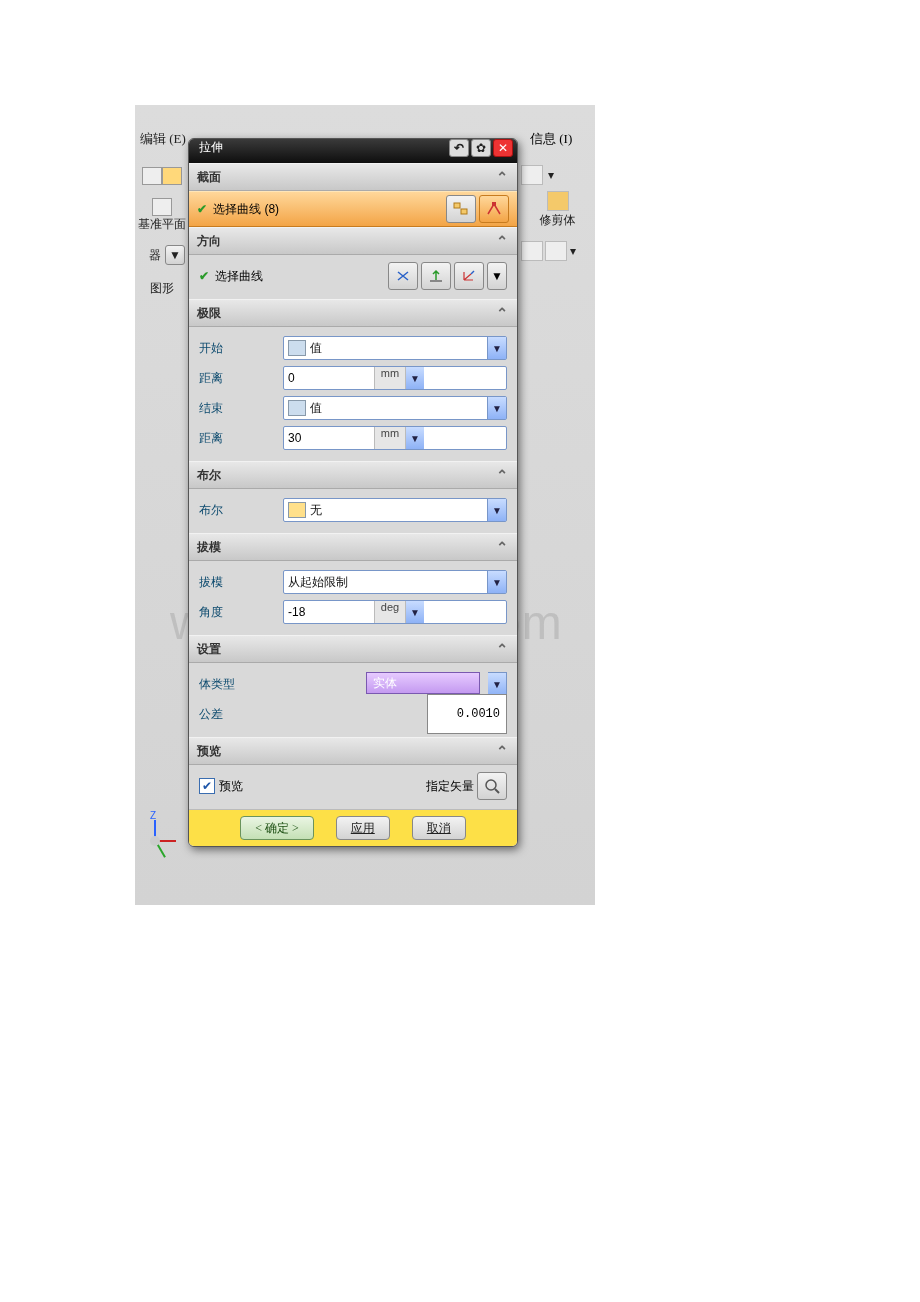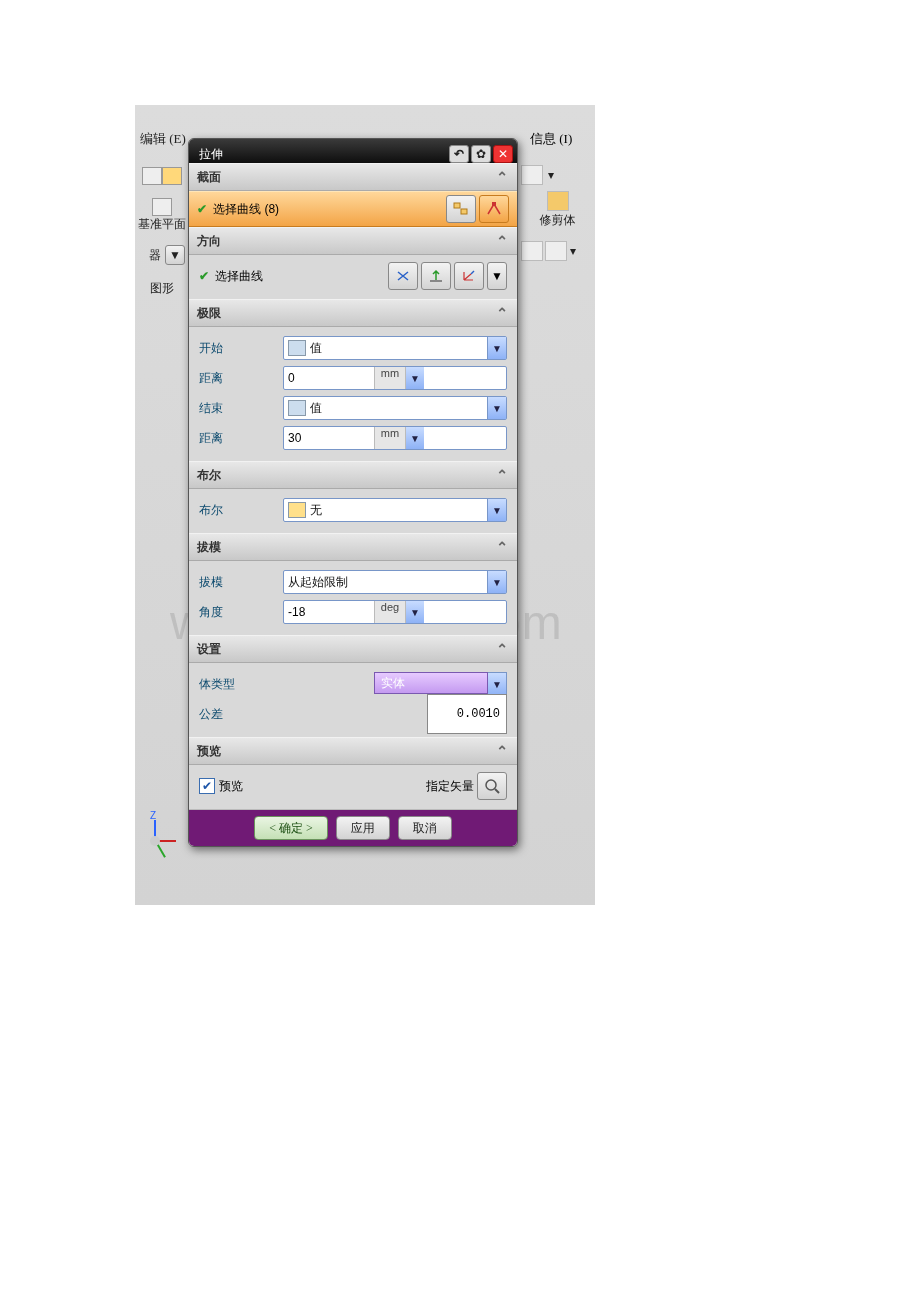--- a/index.html
+++ b/index.html
@@ -40,21 +40,21 @@
   }
 
   
   .dlg {
     position:absolute; left:188px; top:138px; width:328px;
     background:#d9d9d9; border:1px solid #555; box-shadow:2px 3px 8px rgba(0,0,0,.5);
     border-radius:6px; overflow:hidden;
   }
   .dlg-title {
     height:24px; background:linear-gradient(#3a3a3a,#0e0e0e); color:#fff;
-    display:flex; align-items:flex-end; padding:0 4px 0 10px; font:12px "SimSun";
+    display:flex; align-items:flex-start; padding:0 4px 0 10px; font:12px "SimSun";
   }
   .dlg-title .t { flex:1;}
   .dlg-title .bico {
     width:18px; height:16px; margin-left:2px; border-radius:3px;
     display:flex; align-items:center; justify-content:center; font-size:12px; color:#fff;
     background:#ddd; color:#222; border:1px solid #888;
   }
   .dlg-title .undo { font-weight:bold;}
   .dlg-title .gear { }
   .dlg-title .close { background:#e33; color:#fff; border-color:#a11;}
@@ -105,45 +105,45 @@
   .numbox .unit { width:30px; text-align:center; background:#e6e6e6; height:100%;
     border-left:1px solid #bbb; border-right:1px solid #bbb; line-height:22px; font:11px Arial; color:#444;margin-left:20px;}
   .numbox .ar {
     width:18px; height:100%; background:linear-gradient(#c8dcff,#8eb2f6);
     display:flex; align-items:center; justify-content:center; color:#224; font-size:10px;
   }
   .selsolid {
     height:20px; background:linear-gradient(#e6caff,#c49af0); border:1px solid #7a59b0;
     color:#fff; font:12px "SimSun"; padding:0 6px; display:flex; align-items:center; width:100px;
   }
-  .selsolid-wrap { display:flex;}
+  .selsolid-wrap { display:flex;gap:8px;}
   .selsolid-wrap .ar {
     width:18px; height:22px; background:linear-gradient(#c8dcff,#8eb2f6);
     border:1px solid #7896c8; border-left:0; display:flex; align-items:center; justify-content:center;
     color:#224; font-size:10px;
   }
   .tolbox {
     height:20px; background:#fff; border:1px solid #888; font:12px "Courier New"; text-align:right;
     padding:9px 6px; width:66px; line-height:20px;
   }
   .chkbox {
     width:14px; height:14px; background:#fff; border:1px solid #3a6db0; display:inline-flex;
     align-items:center; justify-content:center; color:#1e55a8; font-size:12px; margin-right:4px;
   }
   .btnbar {
-    height:36px; display:flex; align-items:center; justify-content:center; gap:8px;
-    background:#701a75; border-top:1px solid #bbb;
+    height:36px; display:flex; align-items:center; justify-content:center; gap:22px;
+    background:#fde047; border-top:1px solid #bbb;
   }
   .btn {
     height:22px; padding:0 14px; border:1px solid #6a935c; border-radius:4px;
     background:linear-gradient(#eaf5e3,#c4e0b5); font:12px "SimSun"; color:#1c4f12;
     display:flex; align-items:center;
   }
   .btn.gray {
-    border-color:#888; background:linear-gradient(#f3f3f3,#d3d3d3); color:#222;
+    border-color:#888; background:linear-gradient(#f3f3f3,#d3d3d3); color:#222;text-decoration:underline;
   }
   svg { display:block;}
 </style>
 </head>
 <body>
 
 <div class="app-bg"></div>
 
 <div class="menubar">
   <span>编辑 (E)</span>

